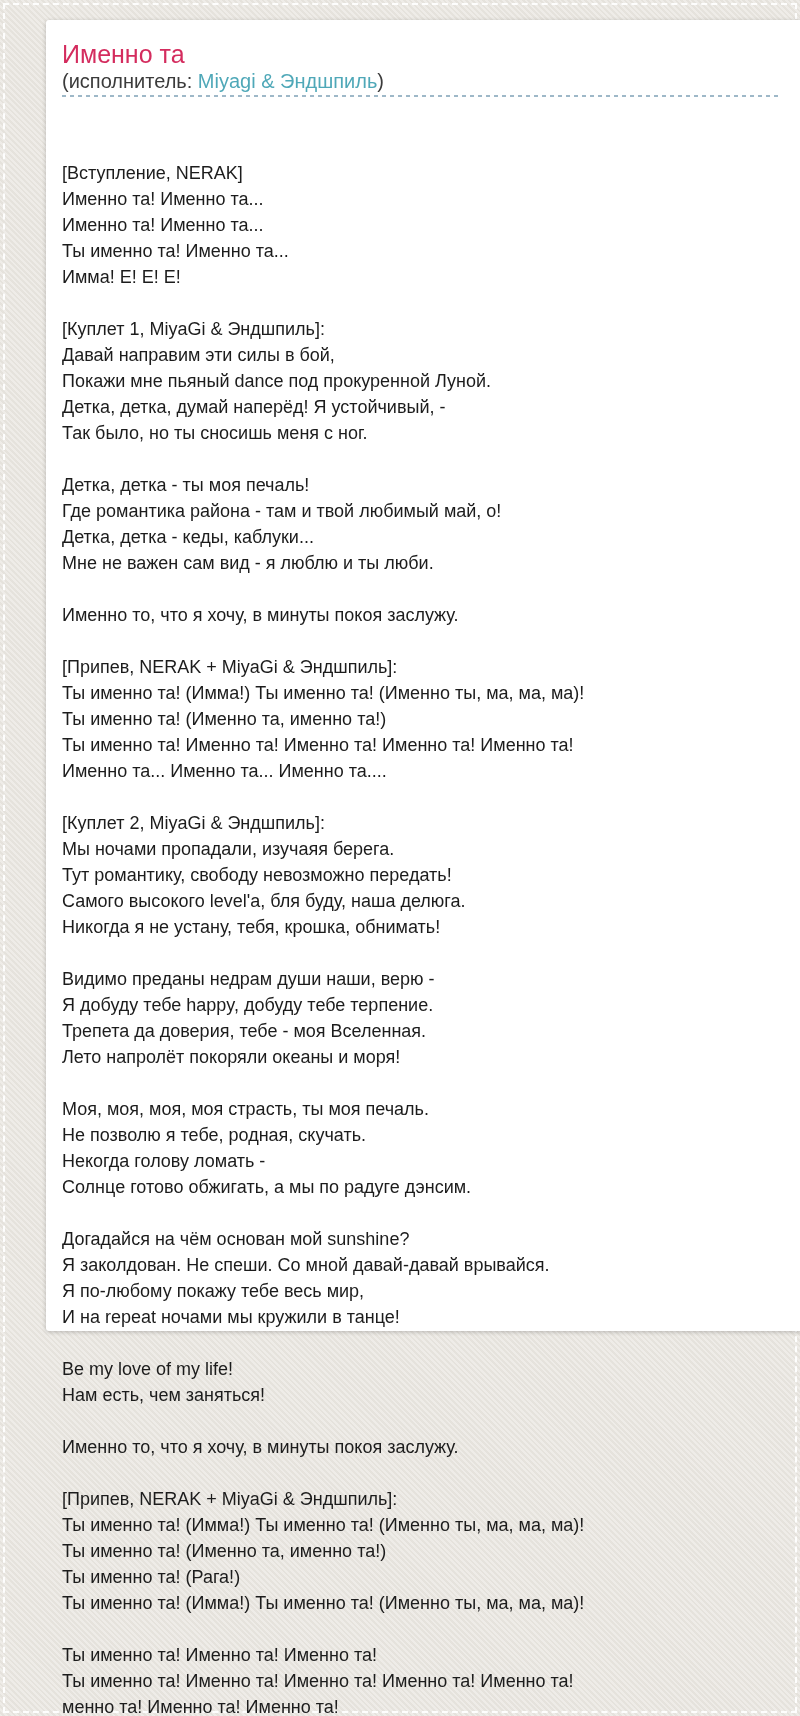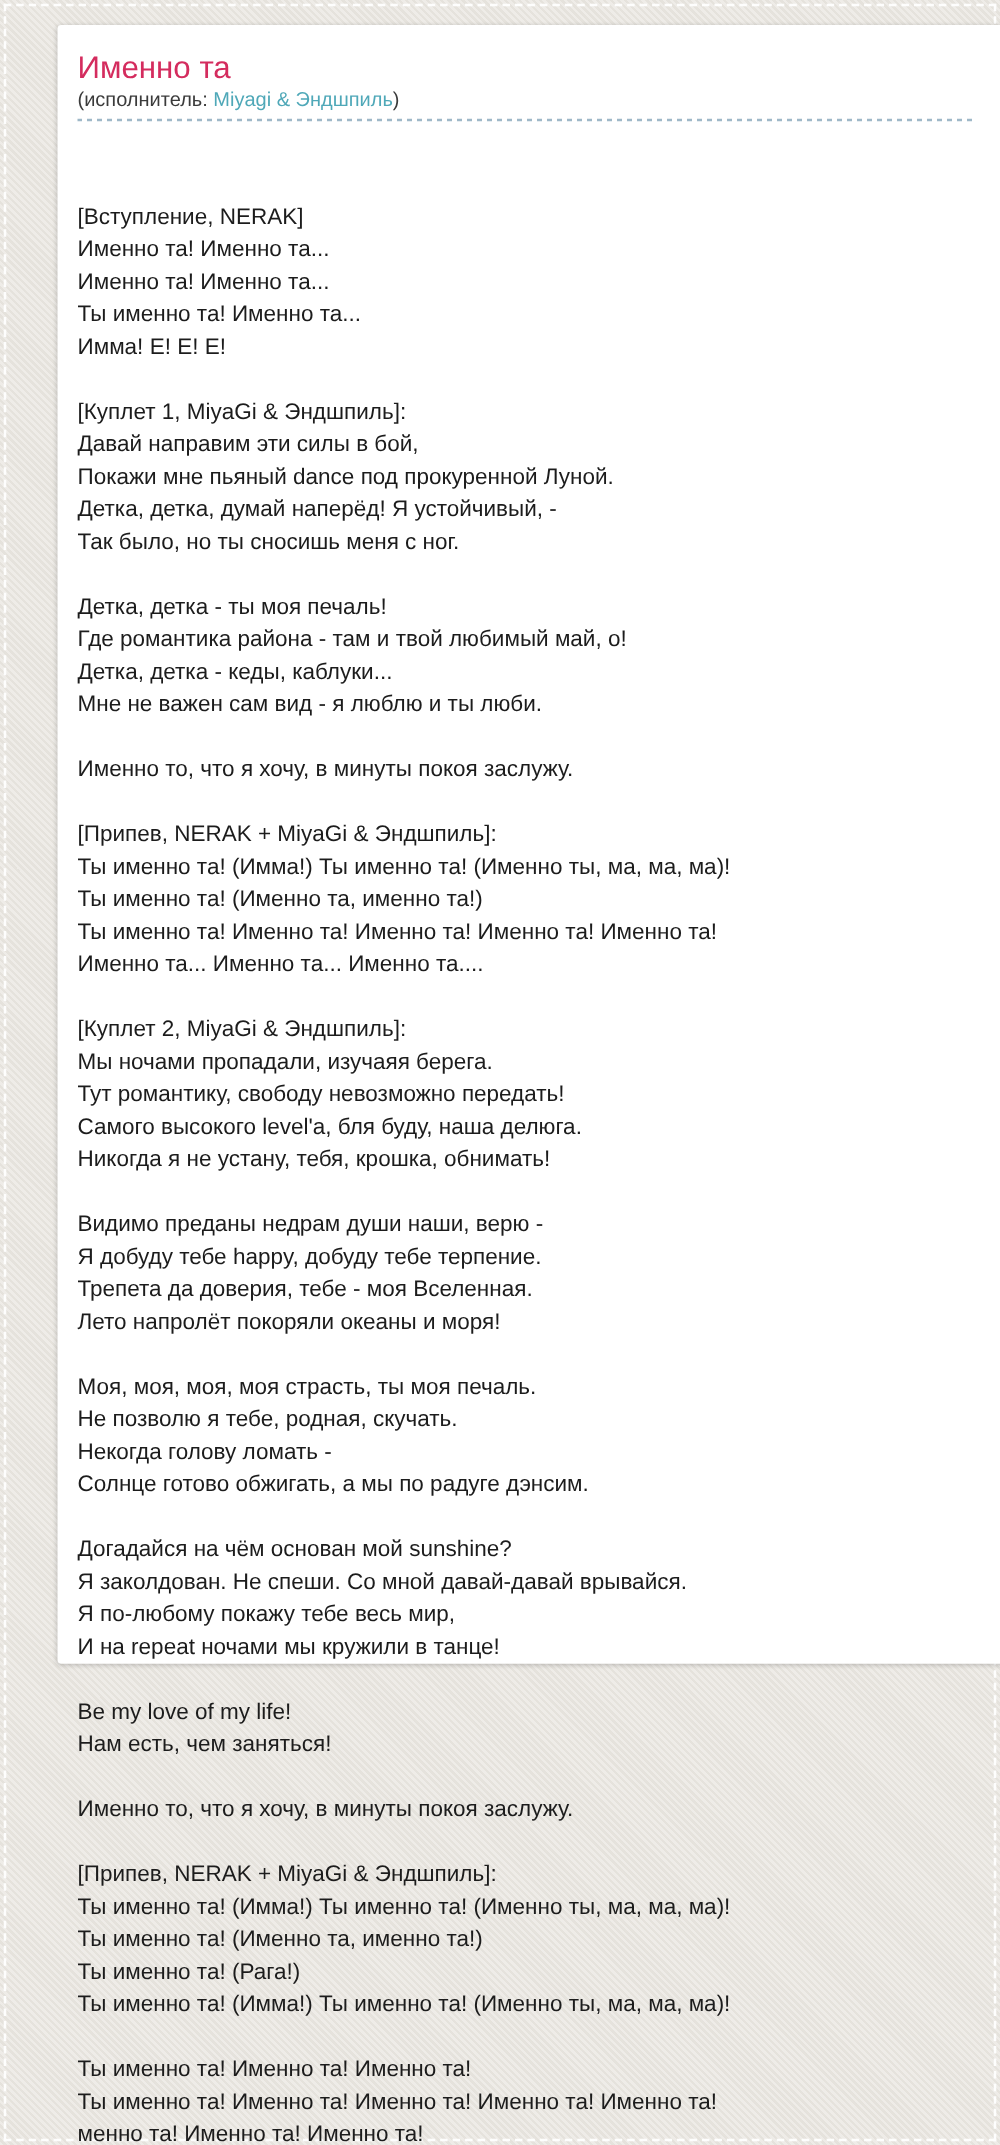--- a/index.html
+++ b/index.html
@@ -47,21 +47,21 @@
   }
   .song-title{
     margin:0;
     font-size:25px;
     font-weight:400;
     line-height:32px;
     color:var(--title-color);
   }
   .artist-line{
     margin:0;
-    font-size:16px;
+    font-size:20px;
     line-height:22px;
     color:var(--meta-color);
   }
   .artist-link{
     color:var(--link-color);
     text-decoration:none;
     cursor:pointer;
   }
   .separator{
     height:2px;

